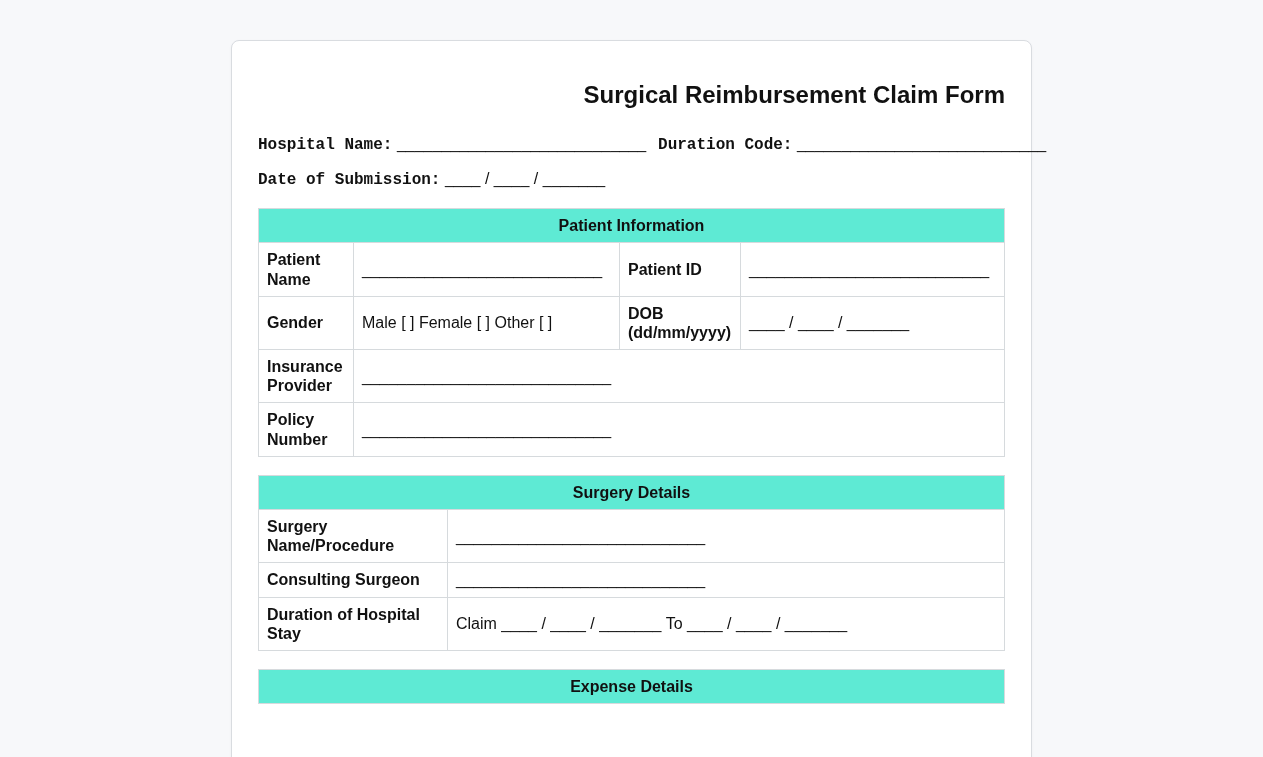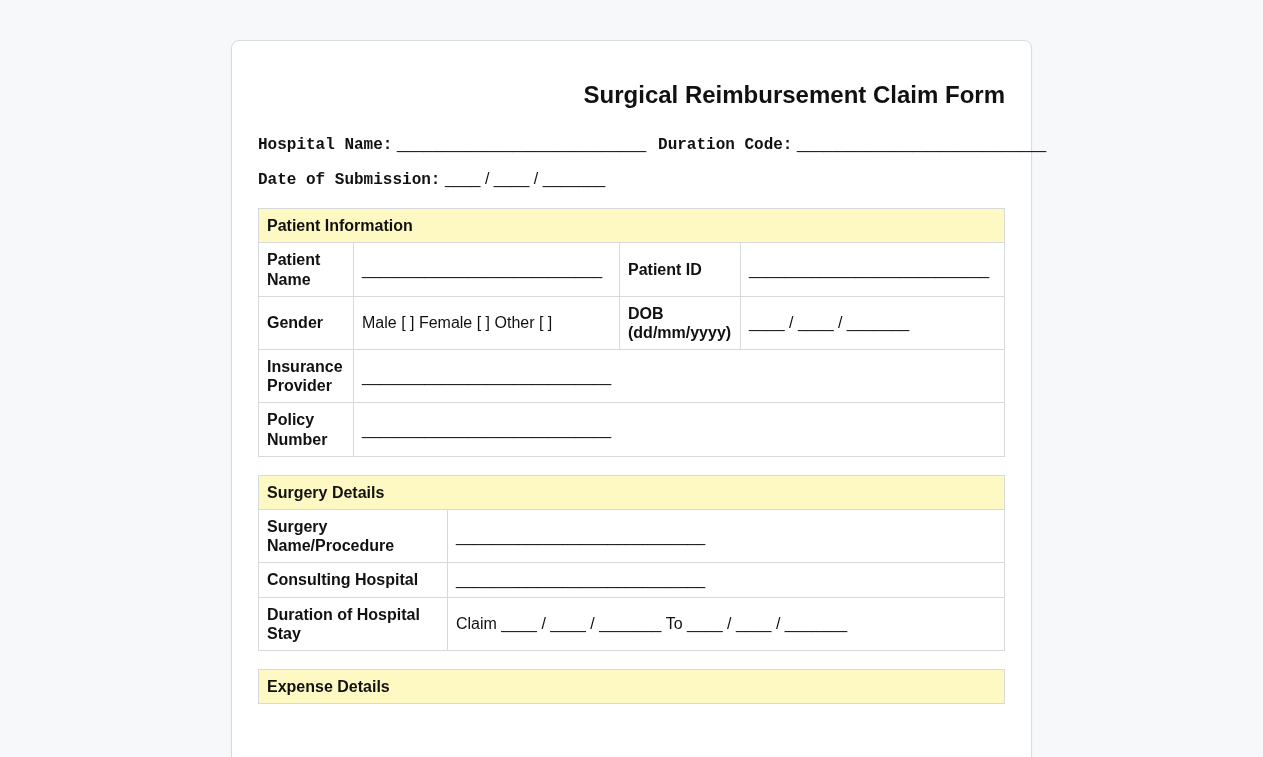--- a/index.html
+++ b/index.html
@@ -43,23 +43,24 @@
     width: 100%;
     border-collapse: collapse;
     table-layout: fixed;
   }
   table.form-table th, table.form-table td {
     border: 1px solid #d6dadd;
     vertical-align: middle;
     text-align: left;
   }
   table.form-table th.section-title {
-    background: #fef9c3;
+    background: #5eead4;
     font-weight: bold;
     font-size: 16px;
+    text-align: center;
     padding: 7px 8px;
   }
   table.form-table td { padding: 7px 8px; background: #ffffff; }
   td.cell-label { font-weight: bold; }
   td.cell-blank { white-space: nowrap; overflow: hidden; }
   td.cell-wrap { white-space: normal; }
   
   .col-p1 { width: 95px; } .col-p2 { width: 266px; } .col-p3 { width: 121px; }
   
   .col-s1 { width: 189px; } .col-s2 { width: 145px; } .col-s3 { width: 150px; }
@@ -139,21 +140,21 @@
         <tr>
           <th class="section-title" colspan="4">Surgery Details</th>
         </tr>
       </thead>
       <tbody>
         <tr>
           <td class="cell-label cell-wrap">Surgery Name/Procedure</td>
           <td class="cell-blank" colspan="3">____________________________</td>
         </tr>
         <tr>
-          <td class="cell-label">Consulting Hospital</td>
+          <td class="cell-label">Consulting Surgeon</td>
           <td class="cell-blank" colspan="3">____________________________</td>
         </tr>
         <tr>
           <td class="cell-label cell-wrap">Duration of Hospital Stay</td>
           <td class="cell-blank" colspan="3">Claim ____ / ____ / _______ To ____ / ____ / _______</td>
         </tr>
       </tbody>
     </table>
   </div>
 

